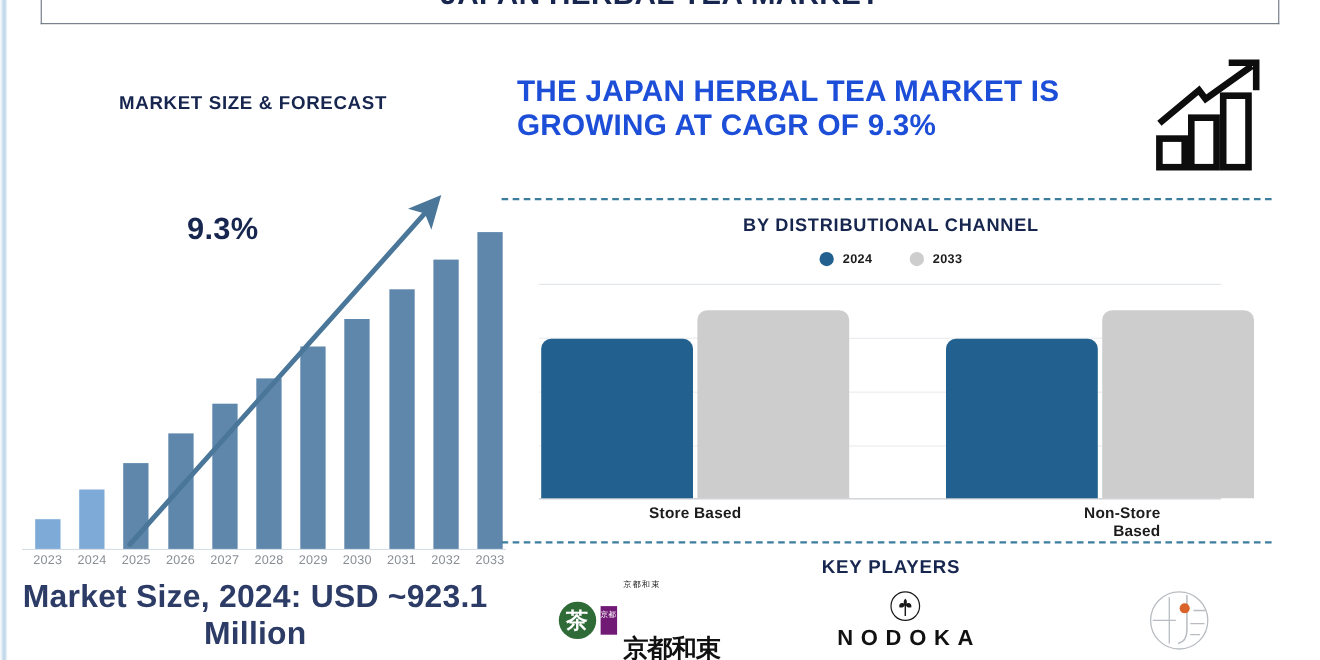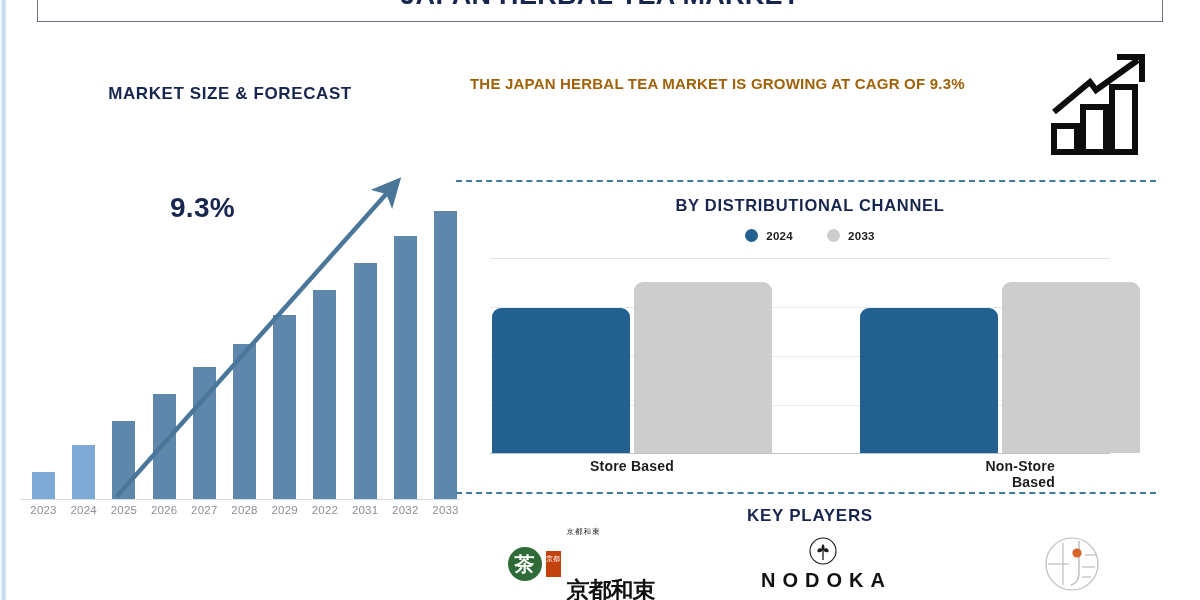--- a/index.html
+++ b/index.html
@@ -38,21 +38,21 @@
 
   .lyears{position:absolute;left:14px;top:504px;width:450px;height:18px;}
   .lyear{position:absolute;top:0;width:44px;text-align:center;
     font-size:11.5px;color:#8a8f96;font-weight:400;letter-spacing:.2px;}
 
   .ms-value{position:absolute;left:8px;top:527px;width:448px;text-align:center;
     font-size:29px;line-height:33px;font-weight:700;color:#2c3c66;letter-spacing:.2px;}
 
   
   .cagr-stmt{position:absolute;left:470px;top:68px;width:560px;
-    font-size:15px;line-height:31px;font-weight:700;color:#a16207;letter-spacing:.2px;}
+    font-size:27px;line-height:31px;font-weight:700;color:#1d4ed8;letter-spacing:.2px;}
 
   .trend-icon{position:absolute;left:1046px;top:52px;width:110px;height:105px;}
 
   .dash-line{position:absolute;height:0;border-top:2.5px dashed #3c7d9e;}
   .dash-top{left:456px;top:180px;width:700px;}
   .dash-bottom{left:456px;top:492px;width:700px;}
 
   .dc-heading{position:absolute;left:460px;top:196px;width:700px;text-align:center;
     font-size:16.5px;font-weight:700;letter-spacing:.7px;color:#17264f;}
 
@@ -83,21 +83,21 @@
 
   .lg1{left:0px;width:250px;}
   .lg2{left:262px;width:210px;}
   .lg3{left:528px;width:176px;}
 
   
   .obubu{display:flex;align-items:center;gap:4px;}
   .obubu .seal-green{width:34px;height:34px;border-radius:50%;background:#2e6b37;
     color:#fff;font-size:20px;line-height:34px;text-align:center;
     font-family:"DejaVu Sans",sans-serif;font-weight:700;}
-  .obubu .seal-red{width:15px;height:26px;background:#c2410c;color:#fff;
+  .obubu .seal-red{width:15px;height:26px;background:#701a75;color:#fff;
     font-size:7px;line-height:8px;text-align:center;padding-top:4px;box-sizing:border-box;
     font-family:"DejaVu Sans",sans-serif;}
   .obubu .txtcol{display:flex;flex-direction:column;justify-content:center;margin-left:2px;gap:40px;}
   .obubu .small-jp{font-size:7.5px;color:#222;letter-spacing:1px;
     font-family:"DejaVu Sans",sans-serif;margin-bottom:1px;}
   .obubu .big-jp{font-size:23px;line-height:24px;color:#111;font-weight:700;
     font-family:"DejaVu Sans",sans-serif;letter-spacing:-1px;white-space:nowrap;}
 
   .nodoka{display:flex;flex-direction:column;align-items:center;gap:3px;}
   .nodoka .word{font-size:20px;font-weight:700;letter-spacing:7px;color:#111;
@@ -141,26 +141,27 @@
   </svg>
 
   <div class="lyears" id="lyears">
       <div class="lyear" style="left: 7.5px;">2023</div>
       <div class="lyear" style="left: 47.7px;">2024</div>
       <div class="lyear" style="left: 87.9px;">2025</div>
       <div class="lyear" style="left: 128.1px;">2026</div>
       <div class="lyear" style="left: 168.3px;">2027</div>
       <div class="lyear" style="left: 208.5px;">2028</div>
       <div class="lyear" style="left: 248.7px;">2029</div>
-      <div class="lyear" style="left: 288.9px;">2022</div>
+      <div class="lyear" style="left: 288.9px;">2030</div>
       <div class="lyear" style="left: 329.1px;">2031</div>
       <div class="lyear" style="left: 369.3px;">2032</div>
       <div class="lyear" style="left: 409.5px;">2033</div>
     </div>
 
+  <div class="ms-value">Market Size, 2024: USD ~923.1 Million</div>
 
   <div class="cagr-stmt">THE JAPAN HERBAL TEA MARKET IS GROWING AT CAGR OF 9.3%</div>
 
   <svg class="trend-icon" viewBox="0 0 110 105">
     <rect x="8" y="74" width="23" height="26" fill="none" stroke="#0d0d0d" stroke-width="6"></rect>
     <rect x="37" y="55" width="23" height="45" fill="none" stroke="#0d0d0d" stroke-width="6"></rect>
     <rect x="66" y="35" width="23" height="65" fill="none" stroke="#0d0d0d" stroke-width="6"></rect>
     <path d="M8,60 L44,30 L50,38 L92,8" fill="none" stroke="#0d0d0d" stroke-width="6" stroke-linejoin="miter" stroke-linecap="butt"></path>
     <path d="M71,5 L96,5 L96,30" fill="none" stroke="#0d0d0d" stroke-width="6"></path>
   </svg>

